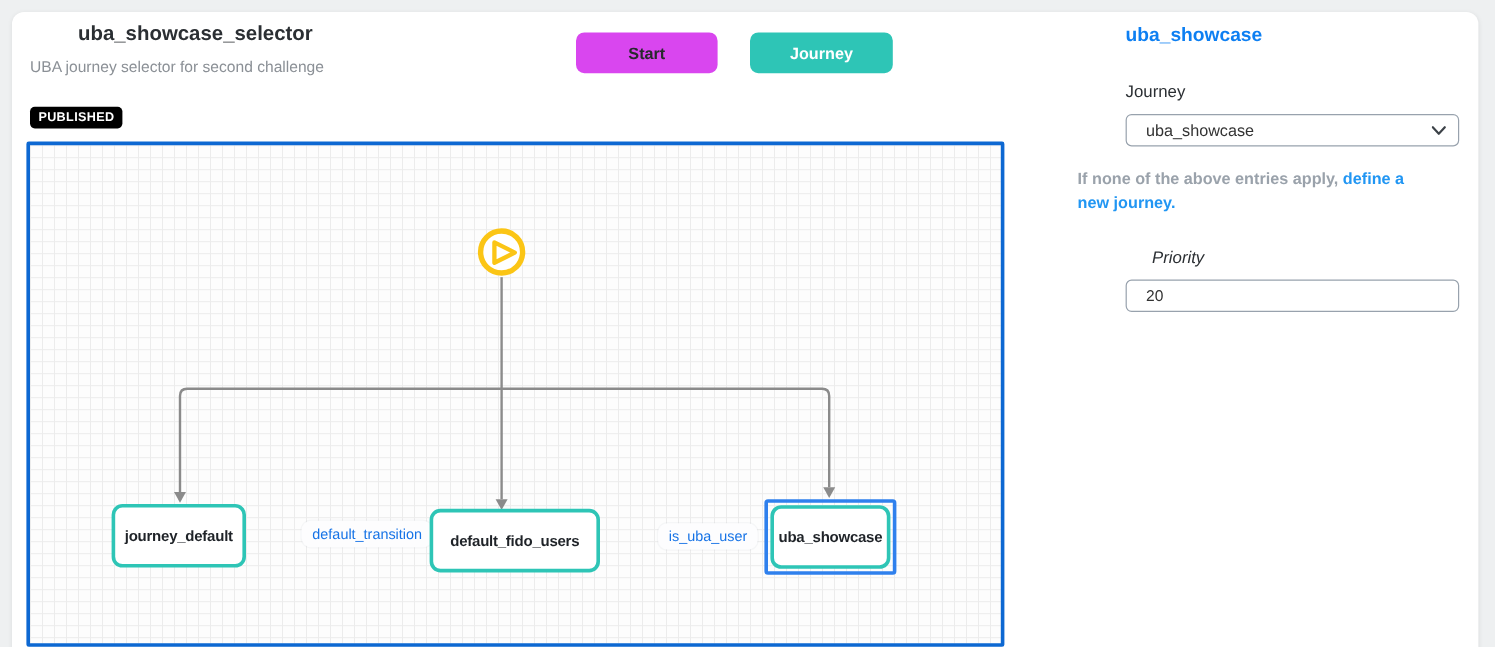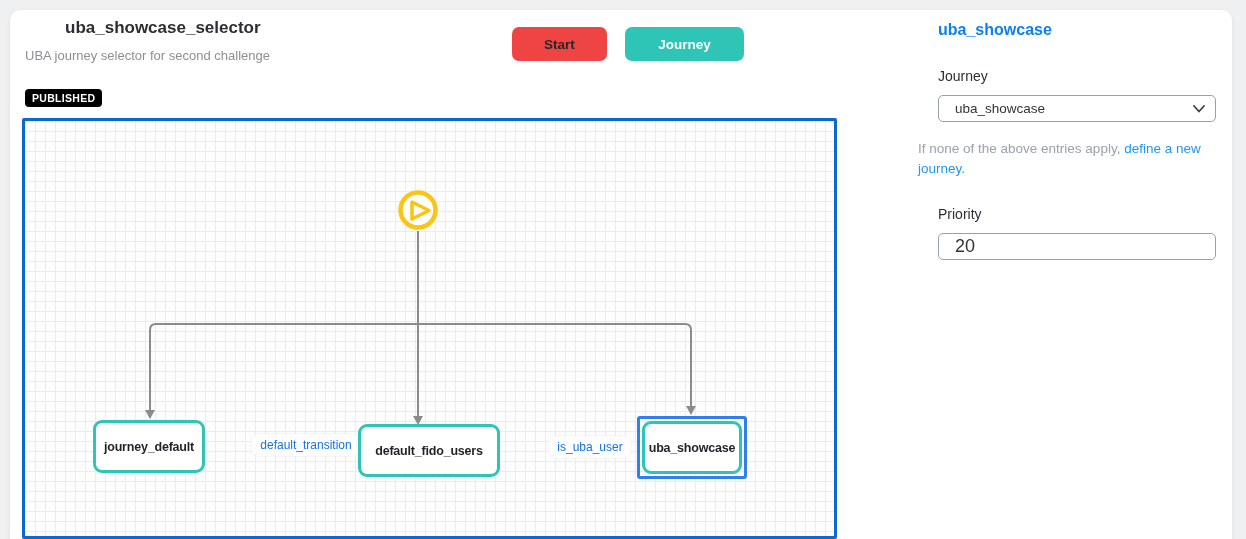--- a/index.html
+++ b/index.html
@@ -9,21 +9,21 @@
   .card { position:absolute; left:10px; top:10px; width:1222px; height:600px;
     background:#fff; border-radius:10px; box-shadow:0 1px 4px rgba(0,0,0,0.08); }
 
   
   .page-title { position:absolute; left:25px; top:18px; font-size:17px; font-weight:bold; color:#2b2f33;margin-left:40px; }
   .page-subtitle { position:absolute; left:25px; top:46px; width:250px; font-size:13px; line-height:1.5; color:#8b9096; }
   .badge { position:absolute; left:25px; top:89px; display:inline-block; background:#000000; color:#fff;
     font-size:10.5px; font-weight:bold; letter-spacing:0.3px; padding:3px 7px; border-radius:4px; }
   .btn { position:absolute; top:27px; height:34px; border:none; border-radius:7px;
     font-family:inherit; font-size:13.5px; font-weight:bold; cursor:pointer; }
-  .btn-start { left:512px; width:95px; background:#ef4444; color:#26292c; }
+  .btn-start { left:480px; width:118px; background:#d946ef; color:#26292c; }
   .btn-journey { left:625px; width:119px; background:#2ec5b6; color:#fff; }
 
   
   .flow-canvas { position:absolute; left:22px; top:118px; width:815px; height:421px;
     border:3px solid #0d68d2; border-radius:2px; background-color:#fdfdfd;
     background-image:linear-gradient(#ececec 1px, transparent 1px),
                      linear-gradient(90deg,#ececec 1px, transparent 1px);
     background-size:10px 10px; }
   .flow-svg { position:absolute; left:0; top:0; }
 
@@ -42,32 +42,32 @@
   .node-selection { position:absolute; left:637px; top:416px; width:110px; height:63px;
     border:3px solid #2f80ed; border-radius:3px; padding:2px; cursor:pointer; }
   .node-selection .inner { width:100%; height:100%; background:#fff; border:3px solid #2ec5b6;
     border-radius:9px; display:flex; align-items:center; justify-content:center;
     font-size:12.5px; font-weight:bold; color:#1f2328; white-space:nowrap; letter-spacing:-0.2px; }
 
   
   .panel-heading { position:absolute; left:938px; top:21px; font-size:16px; font-weight:bold; color:#0d7ff2; }
   .field-label { position:absolute; font-size:14px; color:#2b2f33; }
   .journey-label { left:938px; top:68px; }
-  .priority-label { left:938px; top:206px; }
+  .priority-label { left:960px; top:206px;font-style:italic; }
   .select-box { position:absolute; left:938px; top:95px; width:278px; height:27px; background:#fff;
     border:1px solid #98a2ad; border-radius:5px; display:flex; align-items:center;
     padding:0 10px 0 16px; font-size:13.5px; color:#333; cursor:pointer; }
   .select-box .sel-text { flex:1; }
   .select-box svg { flex:none; }
-  .helper { position:absolute; left:918px; top:139px; width:285px; font-size:13.5px;
-    line-height:1.5; color:#9aa2ab; }
+  .helper { position:absolute; left:898px; top:139px; width:285px; font-size:13.5px;
+    line-height:1.5; color:#9aa2ab;font-weight:bold; }
   .helper .link { color:#2196f3; cursor:pointer; }
   .text-input { position:absolute; left:938px; top:233px; width:278px; height:27px;
     border:1px solid #98a2ad; border-radius:5px; padding:0 8px 0 16px; font-family:inherit;
-    font-size:18px; color:#333; background:#fff; }
+    font-size:13px; color:#333; background:#fff; }
 </style>
 </head>
 <body>
 
 <div class="card"></div>
 
 <div class="page-title">uba_showcase_selector</div>
 <div class="page-subtitle">UBA journey selector for second challenge</div>
 <div class="badge">PUBLISHED</div>
 <button class="btn btn-start">Start</button>

